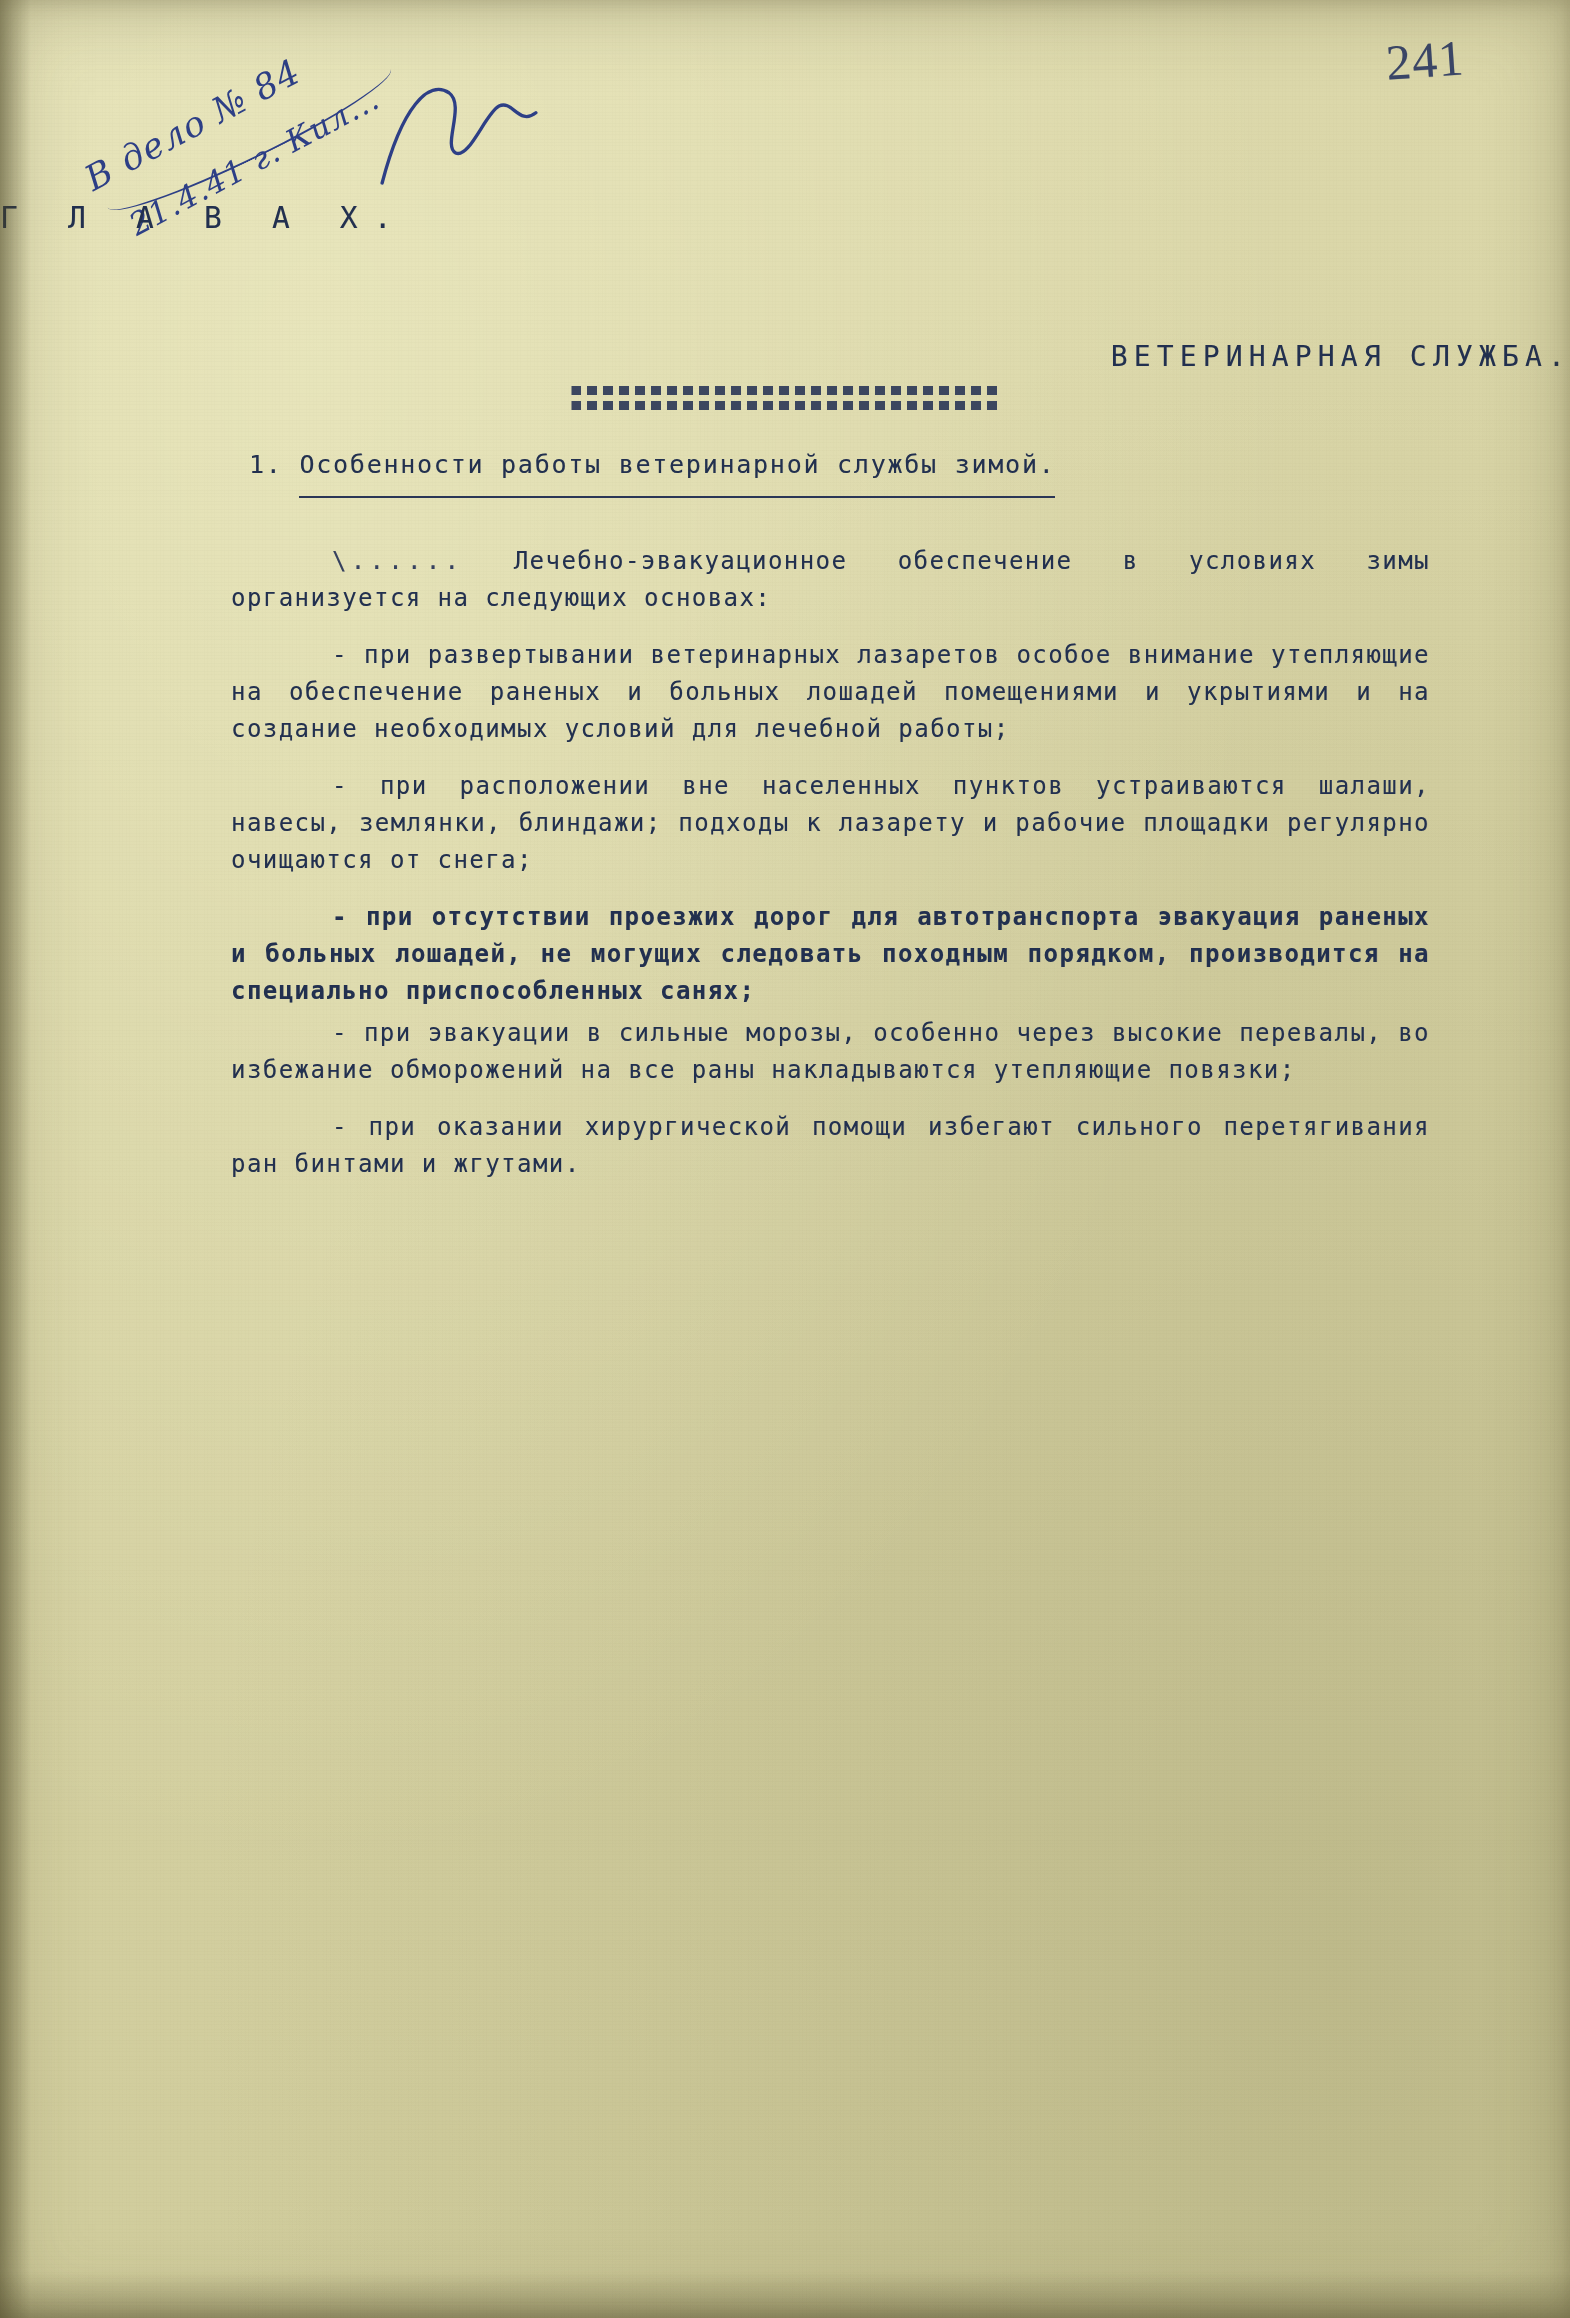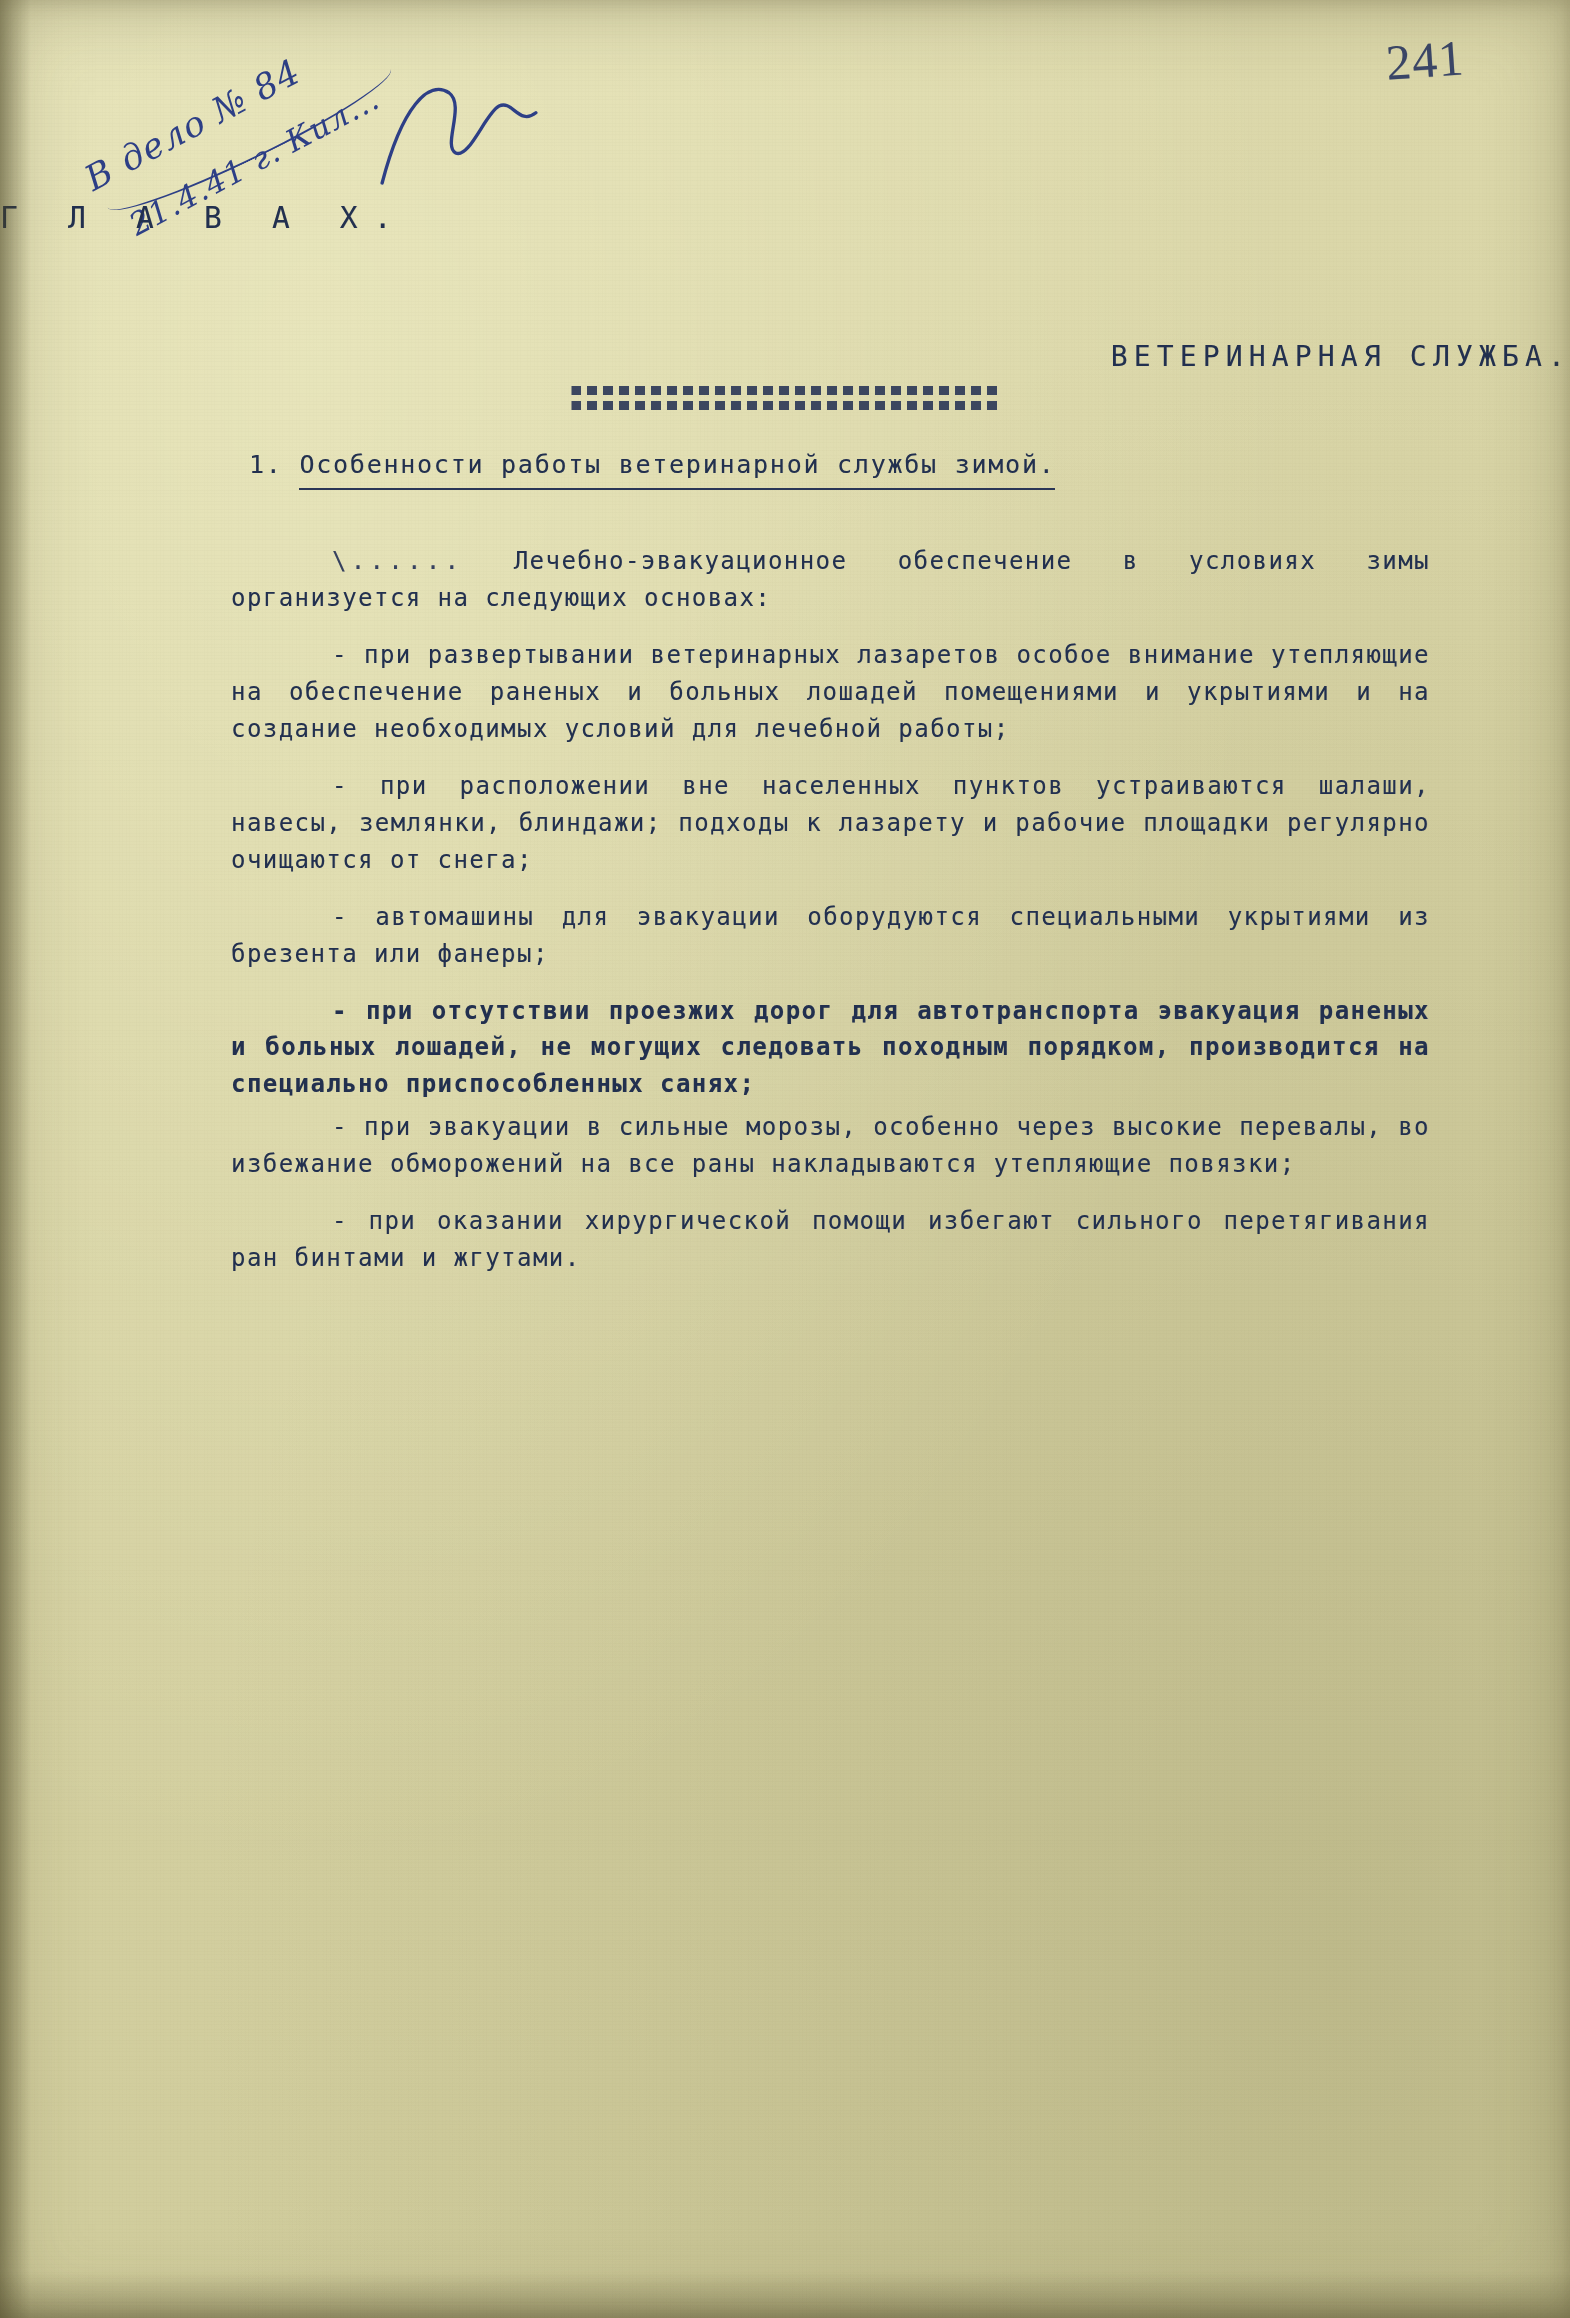--- a/index.html
+++ b/index.html
@@ -99,21 +99,21 @@
   .subsection {
     position: absolute;
     left: 249px;
     top: 450px;
     font-size: 25px;
     letter-spacing: 0.07em;
   }
   .subsection .num { text-decoration: none; }
   .subsection .underlined {
     border-bottom: 2px solid #2a3656;
-    padding-bottom: 9px;
+    padding-bottom: 17px;
   }
 
   .body {
     position: absolute;
     left: 221px;
     right: 141px;
     top: 543px;
     font-size: 24px;
     line-height: 1.54;
     text-align: justify;
@@ -200,21 +200,20 @@
 
   <div class="subsection typed">
     <span class="num">1.</span>
     <span class="underlined">Особенности работы ветеринарной службы зимой.</span>
   </div>
 
   <div class="body typed">
     <p class="para"><span class="dots">\......</span> <span>Лечебно-эвакуационное обеспечение в условиях зимы организуется на следующих основах:</span></p>
     <p class="para">- при развертывании ветеринарных лазаретов особое внимание утепляющие на обеспечение раненых и больных лошадей помещениями и укрытиями и на создание необходимых условий для лечебной работы;</p>
     <p class="para">- при расположении вне населенных пунктов устраиваются шалаши, навесы, землянки, блиндажи; подходы к лазарету и рабочие площадки регулярно очищаются от снега;</p>
-    <p class="para">- автомашины для эвакуации оборудуются специальными укрытиями из брезента или фанеры;</p>
     <p class="para tight">- при отсутствии проезжих дорог для автотранспорта эвакуация раненых и больных лошадей, не могущих следовать походным порядком, производится на специально приспособленных санях;</p>
     <p class="para">- при эвакуации в сильные морозы, особенно через высокие перевалы, во избежание обморожений на все раны накладываются утепляющие повязки;</p>
     <p class="para">- при оказании хирургической помощи избегают сильного перетягивания ран бинтами и жгутами.</p>
   </div>
 
   <div class="edge-dark-left"></div>
   <div class="edge-dark-bottom"></div>
   <div class="edge-shadow"></div>
 </div>
 

